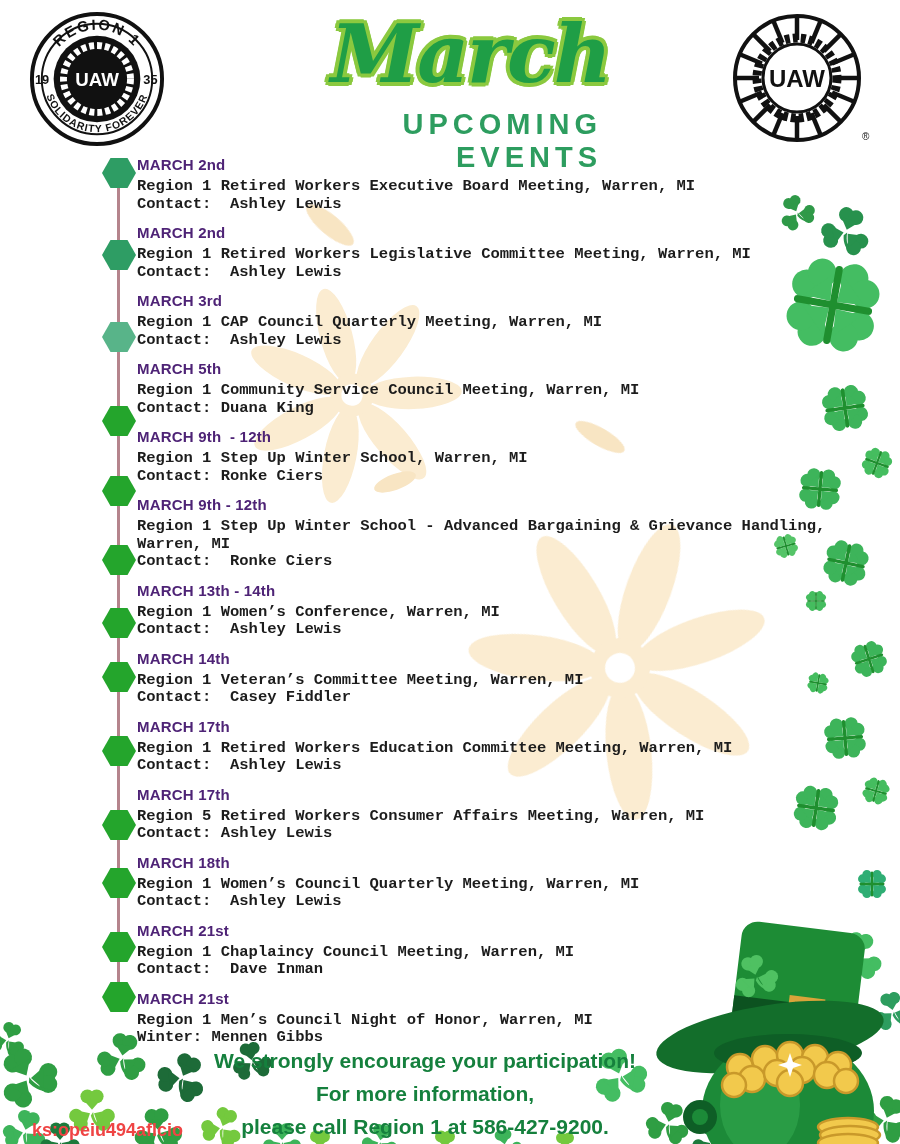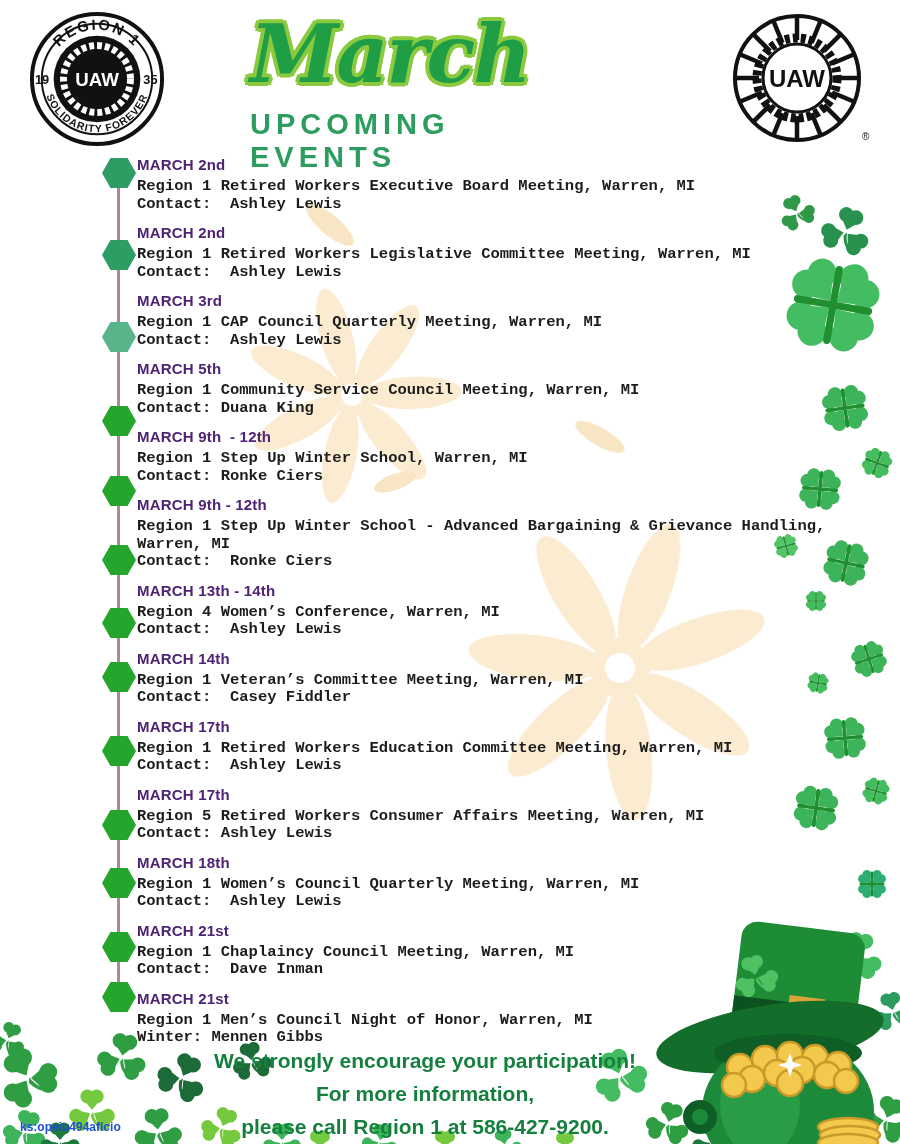--- a/index.html
+++ b/index.html
@@ -4,21 +4,21 @@
 <style>
   html,body{margin:0;padding:0;}
   body{width:900px;height:1144px;position:relative;background:#ffffff;overflow:hidden;
        font-family:"Liberation Sans",sans-serif;}
   .layer{position:absolute;left:0;top:0;width:900px;height:1144px;}
   .deco{z-index:0;}
   
   .badge{position:absolute;z-index:2;}
   .badge-left{left:28px;top:10px;width:138px;height:138px;}
   .badge-right{left:722px;top:8px;width:150px;height:142px;}
-  .title-wrap{position:absolute;left:250px;top:2px;width:360px;text-align:left;z-index:2;}
+  .title-wrap{position:absolute;left:250px;top:2px;width:360px;text-align:right;z-index:2;}
   .title-script{
     font-family:"DejaVu Serif",serif;font-style:italic;font-weight:700;
     font-size:80px;line-height:104px;margin:0;color:#1f9e46;letter-spacing:-2px;
     text-shadow:-3px -3px 0 #8bc93f,3px -3px 0 #8bc93f,-3px 3px 0 #8bc93f,3px 3px 0 #8bc93f,
                  0 -4px 0 #8bc93f,0 4px 0 #8bc93f,-4px 0 0 #8bc93f,4px 0 0 #8bc93f;}
   .title-sub{margin:2px 8px 0 0;font-size:29px;font-weight:800;letter-spacing:5px;color:#2d9d5f;}
   
   .rail{position:absolute;left:117px;top:178px;width:3px;height:828px;background:#b5848c;z-index:1;}
   .hex{position:absolute;left:102px;width:34px;height:30px;z-index:1;
        clip-path:polygon(25% 0,75% 0,100% 50%,75% 100%,25% 100%,0 50%);background:#24a52c;}
@@ -26,21 +26,21 @@
   .hex.lightteal{background:#58b489;}
   
   .events{position:absolute;left:137px;top:155px;width:692px;z-index:2;list-style:none;margin:0;padding:0;}
   .event{margin-bottom:10px;}
   .event .date{font-size:15px;line-height:20px;font-weight:800;color:#4e2376;
                letter-spacing:.2px;white-space:pre-wrap;margin-bottom:3px;}
   .event .body{font-size:15.5px;line-height:17.5px;font-weight:700;color:#1c1c1c;white-space:pre-wrap;font-family:Liberation Mono, monospace;}
   
   .footer{position:absolute;left:0;top:1044px;width:850px;text-align:center;z-index:2;
           font-size:21px;line-height:33px;font-weight:700;color:#15803d;}
-  .credit{position:absolute;left:20px;top:1120px;z-index:3;font-size:12px;font-weight:700;color:#1d4ed8;}
+  .credit{position:absolute;left:32px;top:1120px;z-index:3;font-size:18px;font-weight:700;color:#ef4444;}
 </style>
 </head>
 <body>
 
 <svg class="layer deco" width="900" height="1144" viewBox="0 0 900 1144" xmlns="http://www.w3.org/2000/svg">
   <defs>
     <g id="sham3">
       <g>
           <circle cx="-8" cy="-27" r="12"></circle>
           <circle cx="8" cy="-27" r="12"></circle>
@@ -281,21 +281,21 @@
     <div class="body">Region 1 Step Up Winter School, Warren, MI</div>
     <div class="body">Contact: Ronke Ciers</div>
   </li>
   <li class="event">
     <div class="date">MARCH 9th - 12th</div>
     <div class="body">Region 1 Step Up Winter School - Advanced Bargaining &amp; Grievance Handling, Warren, MI</div>
     <div class="body">Contact:  Ronke Ciers</div>
   </li>
   <li class="event">
     <div class="date">MARCH 13th - 14th</div>
-    <div class="body">Region 4 Women’s Conference, Warren, MI</div>
+    <div class="body">Region 1 Women’s Conference, Warren, MI</div>
     <div class="body">Contact:  Ashley Lewis</div>
   </li>
   <li class="event">
     <div class="date">MARCH 14th</div>
     <div class="body">Region 1 Veteran’s Committee Meeting, Warren, MI</div>
     <div class="body">Contact:  Casey Fiddler</div>
   </li>
   <li class="event">
     <div class="date">MARCH 17th</div>
     <div class="body">Region 1 Retired Workers Education Committee Meeting, Warren, MI</div>

